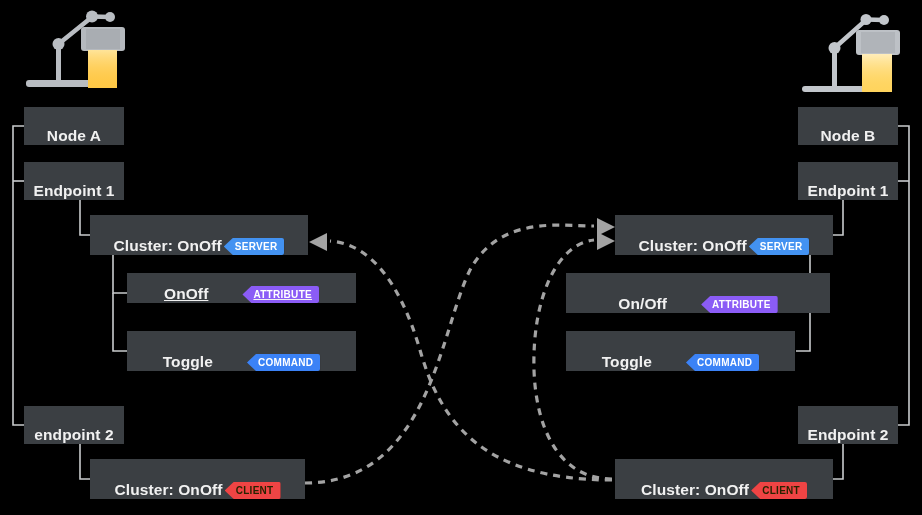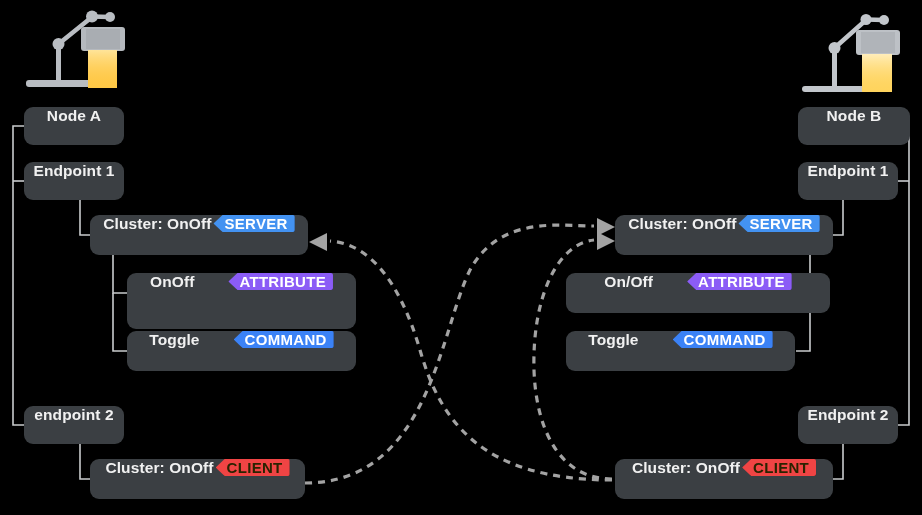--- a/index.html
+++ b/index.html
@@ -7,24 +7,24 @@
     width:922px;height:515px;overflow:hidden;
     font-family:"Liberation Sans","DejaVu Sans",sans-serif;
     position:relative;
   }
   #stage{position:absolute;left:0;top:0;width:922px;height:515px;background:#000;}
 
   
   .box{
     position:absolute;
     background:#3b3f43;
-    border-radius:9px;
+    border-radius:0;
     color:#f1f1f1;
     display:flex;
-    align-items:flex-start;
+    align-items:flex-end;
     justify-content:center;
     box-sizing:border-box;
     font-size:15.5px;
     font-weight:700;
     letter-spacing:.1px;
     white-space:nowrap;
     z-index:5;
   }
   .box.plain{font-weight:700;}
   .box .lbl{display:inline-block;}
@@ -37,21 +37,21 @@
   }
   .row .lbl{font-weight:700;}
 
   
   .badge{
     position:relative;
     display:inline-flex;
     align-items:center;
     height:17px;
     padding:0 7px 0 11px;
-    font-size:15px;
+    font-size:10px;
     font-weight:700;
     letter-spacing:.3px;
     line-height:1;
     color:#fff;
     border-radius:2px;
     -webkit-clip-path:polygon(0% 50%, 9px 0%, 100% 0%, 100% 100%, 9px 100%);
     clip-path:polygon(0% 50%, 9px 0%, 100% 0%, 100% 100%, 9px 100%);
     box-shadow:0 1px 2px rgba(0,0,0,.55);
   }
   .badge.server{background:#4392f1;}
@@ -170,40 +170,40 @@
 
   <div class="box plain" style="left:24px;top:162px;width:100px;height:38px;">
     <span class="lbl">Endpoint 1</span>
   </div>
 
   <div class="box row" style="left:90px;top:215px;width:218px;height:40px;">
     <span class="lbl">Cluster: OnOff</span>
     <span class="badge server">SERVER</span>
   </div>
 
-  <div class="box row" style="left:127px;top:273px;width:229px;height:56px;">
+  <div class="box row" style="left:127px;top:273px;width:229px;height:30px;text-decoration:underline;">
     <span class="lbl">OnOff</span>
     <span class="badge attribute" style="margin-left:32px;">ATTRIBUTE</span>
   </div>
 
   <div class="box row" style="left:127px;top:331px;width:229px;height:40px;">
     <span class="lbl">Toggle</span>
     <span class="badge command" style="margin-left:32px;">COMMAND</span>
   </div>
 
   <div class="box plain" style="left:24px;top:406px;width:100px;height:38px;">
     <span class="lbl">endpoint 2</span>
   </div>
 
   <div class="box row" style="left:90px;top:459px;width:215px;height:40px;">
     <span class="lbl">Cluster: OnOff</span>
     <span class="badge client">CLIENT</span>
   </div>
 
-  <div class="box plain" style="left:798px;top:107px;width:112px;height:38px;">
+  <div class="box plain" style="left:798px;top:107px;width:100px;height:38px;">
     <span class="lbl">Node B</span>
   </div>
 
   <div class="box plain" style="left:798px;top:162px;width:100px;height:38px;">
     <span class="lbl">Endpoint 1</span>
   </div>
 
   <div class="box row" style="left:615px;top:215px;width:218px;height:40px;">
     <span class="lbl">Cluster: OnOff</span>
     <span class="badge server">SERVER</span>

